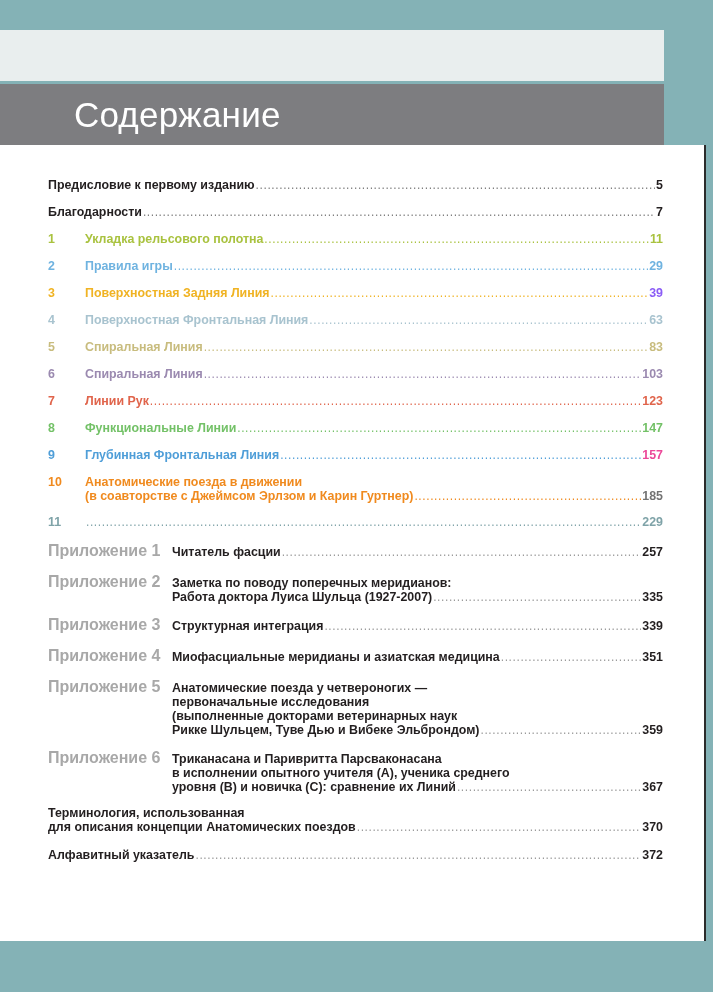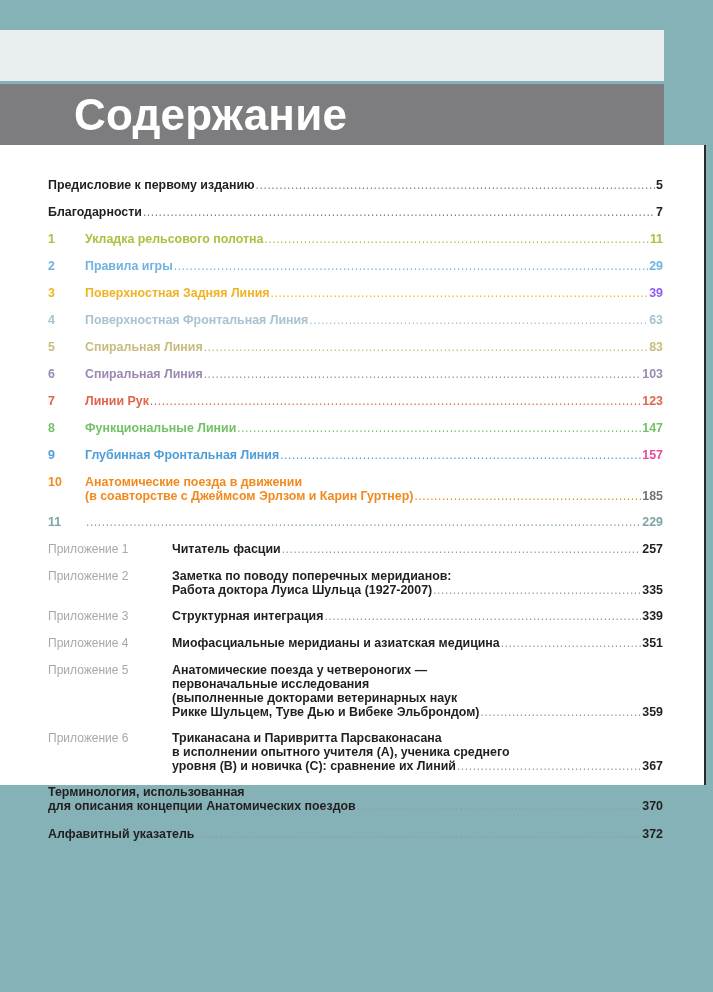--- a/index.html
+++ b/index.html
@@ -38,34 +38,34 @@
     top: 84px;
     width: 664px;
     height: 61px;
     background: #7d7d80;
   }
   #page-title {
     position: absolute;
     left: 74px;
     top: 94px;
     color: #ffffff;
-    font-size: 44px;
-    font-weight: bold;
+    font-size: 35px;
+    font-weight: normal;
     letter-spacing: 0.2px;
     line-height: 42px;
     white-space: nowrap;
   }
 
   
   #page-sheet {
     position: absolute;
     left: 0;
     top: 145px;
     width: 706px;
-    height: 640px;
+    height: 796px;
     background: #ffffff;
     border-right: 2px solid #2b2b2b;
     box-sizing: border-box;
   }
 
   
   #toc {
     position: absolute;
     left: 48px;
     top: 33px;
@@ -79,21 +79,21 @@
     margin-bottom: 13px;
   }
 
   
   .row-label {
     flex: 0 0 auto;
     white-space: nowrap;
     font-weight: bold;
   }
   .row-label.num     { width: 37px; }
-  .row-label.appx    { width: 124px; font-weight: normal; color: #a8a8a8; font-size: 12px; }
+  .row-label.appx    { width: 124px; font-weight: bold; color: #a8a8a8; font-size: 16px; }
   .row-label.none    { width: 0px; }
 
   
   .row-body {
     flex: 1 1 auto;
     display: flex;
     align-items: baseline;
     min-width: 0;
   }
   .row-title {

